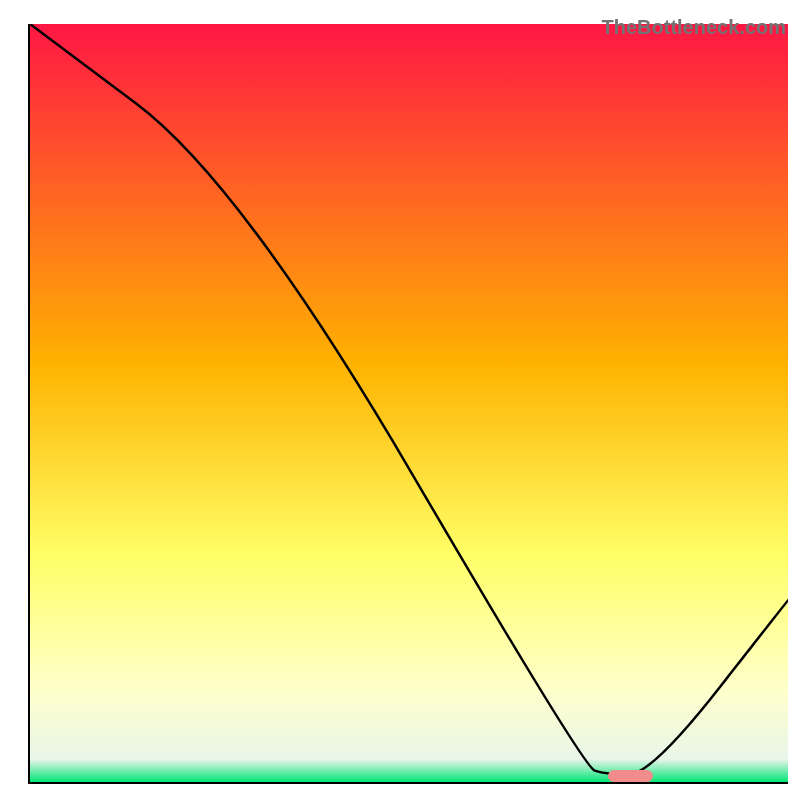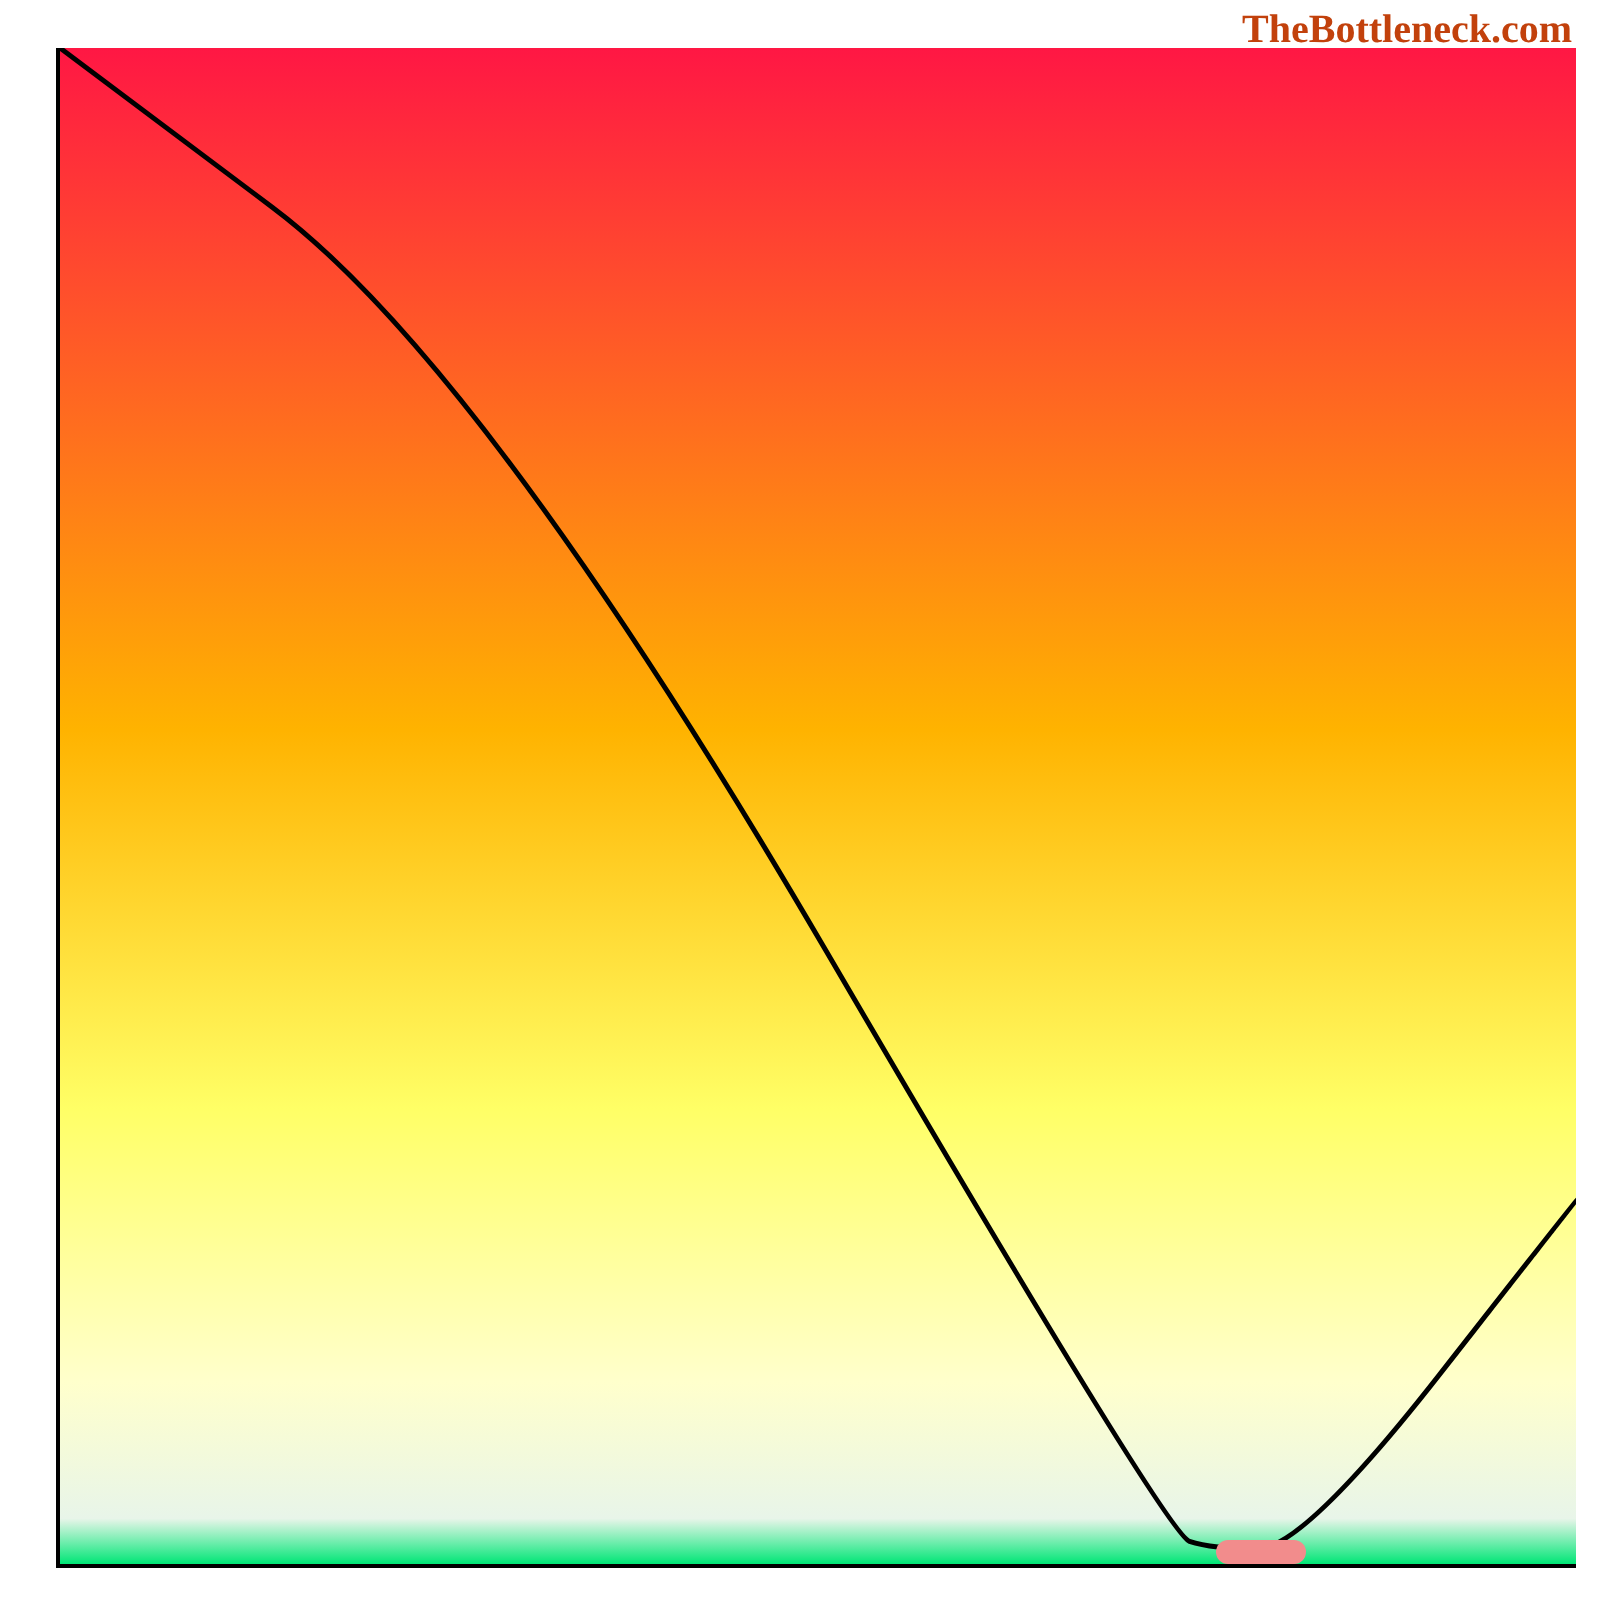--- a/index.html
+++ b/index.html
@@ -1,17 +1,17 @@
 <!DOCTYPE html>
 <html><head>
 <meta charset="utf-8">
 <style>
   * { margin: 0; padding: 0; box-sizing: border-box; }
   body { width: 800px; height: 800px; overflow: hidden; font-family: Arial, sans-serif; background: #fff; position: relative; }
-  .watermark { position: absolute; top: 4px; right: 14px; font-size: 20px; font-weight: bold; color: #c2410c; z-index: 10; font-family: Liberation Serif, serif; }
+  .watermark { position: absolute; top: 16px; right: 14px; font-size: 20px; font-weight: bold; color: #737373; z-index: 10; }
   .chart-area { position: absolute; left: 28px; top: 24px; width: 760px; height: 760px; border: 2px solid #000; border-top: none; border-right: none; overflow: visible; }
   .gradient-bg { width: 100%; height: 100%; position: absolute; }
   .curve { position: absolute; top: 0; left: 0; width: 100%; height: 100%; }
   .optimal-marker { position: absolute; bottom: 0; height: 12px; border-radius: 6px; background: #f28c8c; }
 </style>
 </head>
 <body>
 
 <div class="watermark">TheBottleneck.com</div>
 

